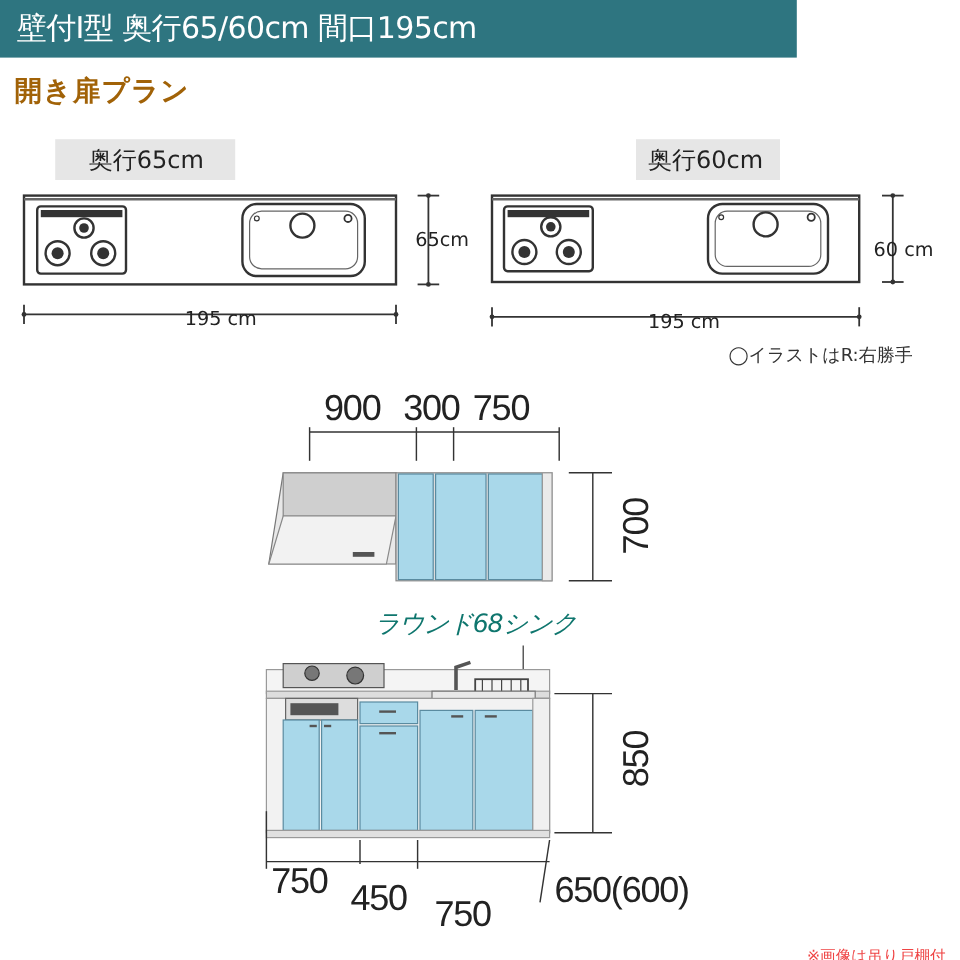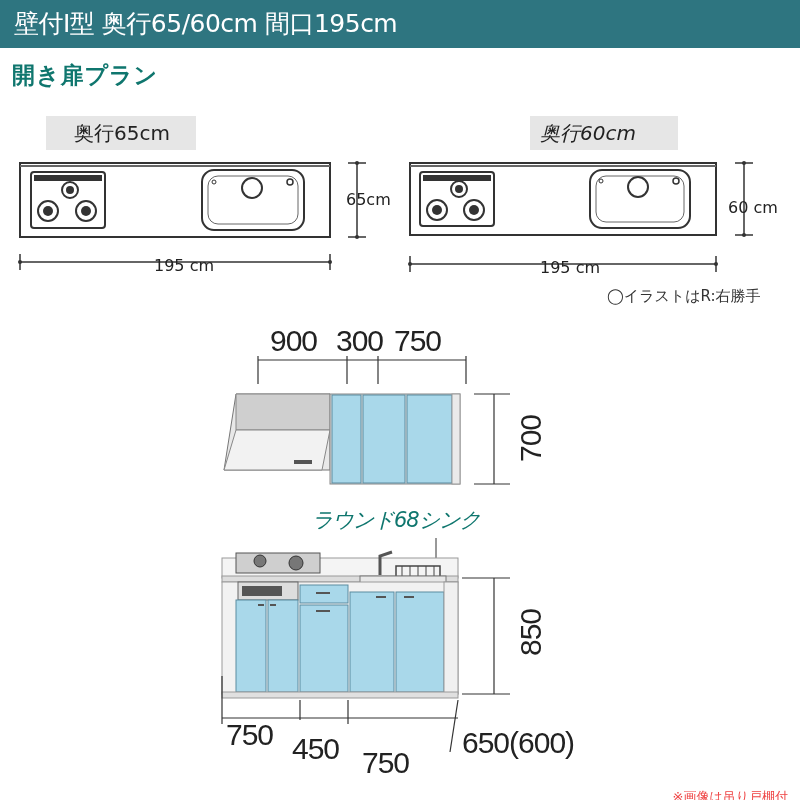--- a/index.html
+++ b/index.html
@@ -1,21 +1,21 @@
 <!DOCTYPE html>
 <html><head>
 <meta charset="utf-8">
 <style>
   * { box-sizing: border-box; margin: 0; padding: 0; }
   html, body { width: 800px; height: 800px; background: #ffffff; overflow: hidden; }
   body { position: relative; font-family: "DejaVu Sans", "Liberation Sans", sans-serif; color: #222; }
 
-  .header-bar { position: absolute; left: 0; top: 0; width: 800px; height: 48px; background: #2e7580; }
+  .header-bar { position: absolute; left: 0; top: 0; width: 664px; height: 48px; background: #2e7580; }
   .header-title { position: absolute; left: 14px; top: 7px; color: #fff; font-size: 25px; font-weight: 500; letter-spacing: -0.5px; white-space: nowrap; }
-  .plan-title { position: absolute; left: 12px; top: 60px; font-size: 23px; font-weight: bold; color: #0f766e; letter-spacing: 1px; }
+  .plan-title { position: absolute; left: 12px; top: 60px; font-size: 23px; font-weight: bold; color: #a16207; letter-spacing: 1px; }
 
   .depth-label { position: absolute; top: 116px; height: 34px; background: #e6e6e6; font-size: 20px; color: #222; padding: 4px 10px; white-space: nowrap; }
 
   .dim-text { position: absolute; font-size: 16px; color: #222; white-space: nowrap; }
   .note { position: absolute; font-size: 15px; color: #333; white-space: nowrap; }
 
   .big-dim { position: absolute; font-family: "Liberation Sans", sans-serif; font-size: 30px; color: #222; white-space: nowrap; letter-spacing: -1px; }
   .rot { transform: rotate(-90deg); transform-origin: left top; }
   .sink-label { position: absolute; font-size: 21px; color: #0f766e; white-space: nowrap; letter-spacing: -1px; font-style: italic; }
   .footer-note { position: absolute; right: 12px; top: 788px; font-size: 13px; color: #ef4444; white-space: nowrap; }
@@ -25,21 +25,21 @@
 </head>
 <body>
 
 <div class="header-bar">
   <div class="header-title">壁付I型 奥行65/60cm 間口195cm</div>
 </div>
 
 <div class="plan-title">開き扉プラン</div>
 
 <div class="depth-label" style="left:46px; width:150px;padding-left:28px;">奥行65cm</div>
-<div class="depth-label" style="left:530px; width:148px;font-style:italic;">奥行60cm</div>
+<div class="depth-label" style="left:530px; width:120px;">奥行60cm</div>
 
 <svg class="layer" width="800" height="800" viewBox="0 0 800 800">
 
   <g>
     <rect x="20" y="163" width="310" height="74" fill="#fff" stroke="#333" stroke-width="2"></rect>
     <line x1="20" y1="166" x2="330" y2="166" stroke="#666" stroke-width="2"></line>
 
     <g>
       <rect x="31" y="172" width="74" height="56" rx="3" fill="#fff" stroke="#333" stroke-width="2"></rect>
       <rect x="34" y="175" width="68" height="6" fill="#333"></rect>

